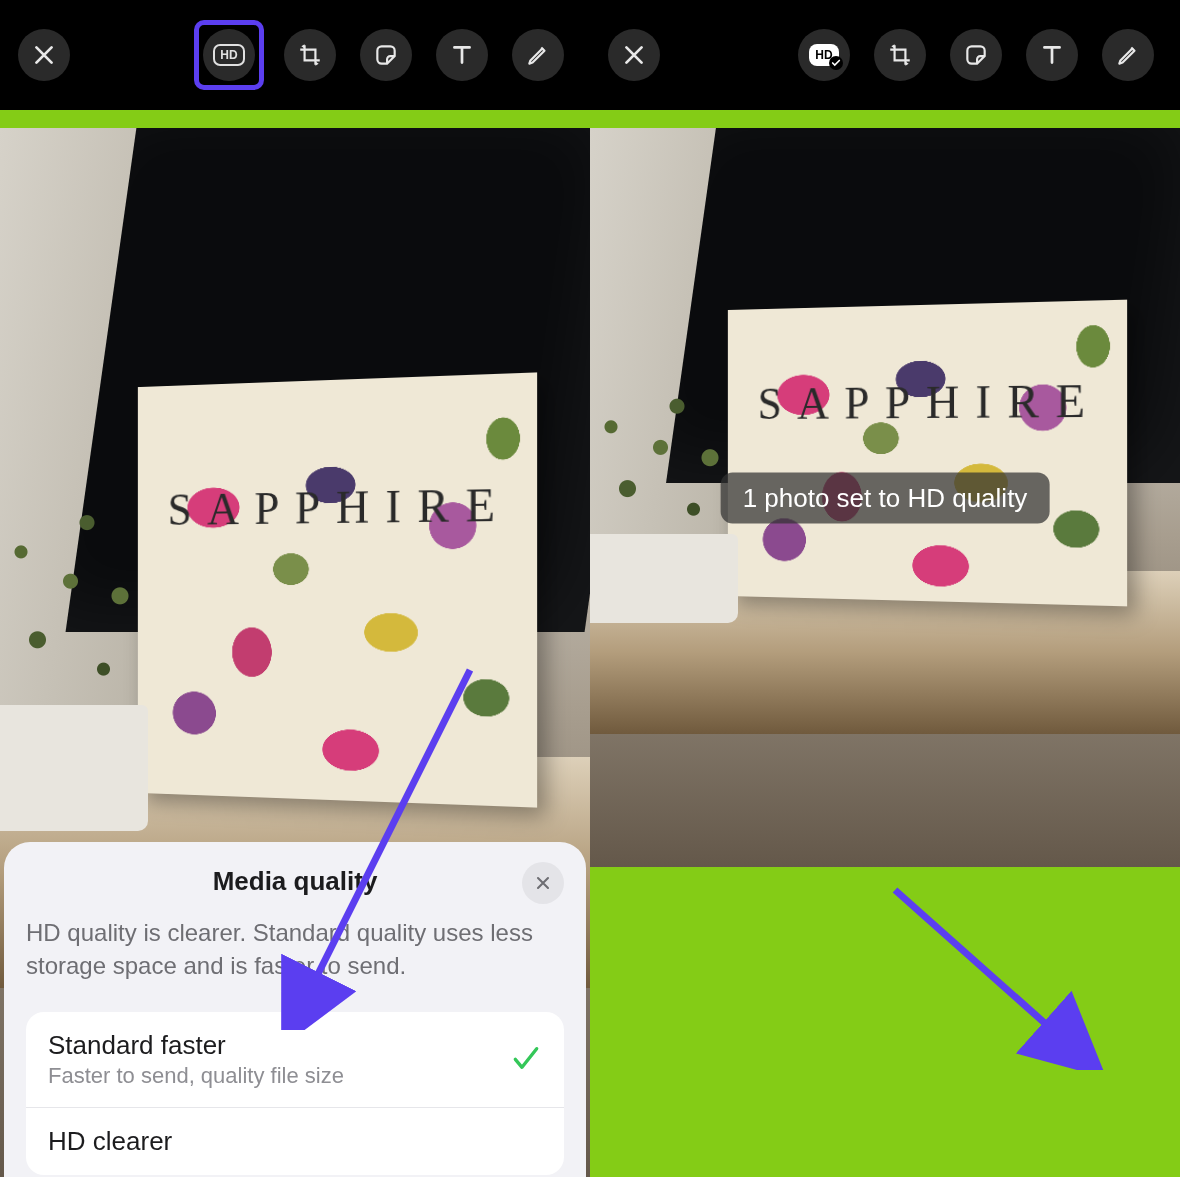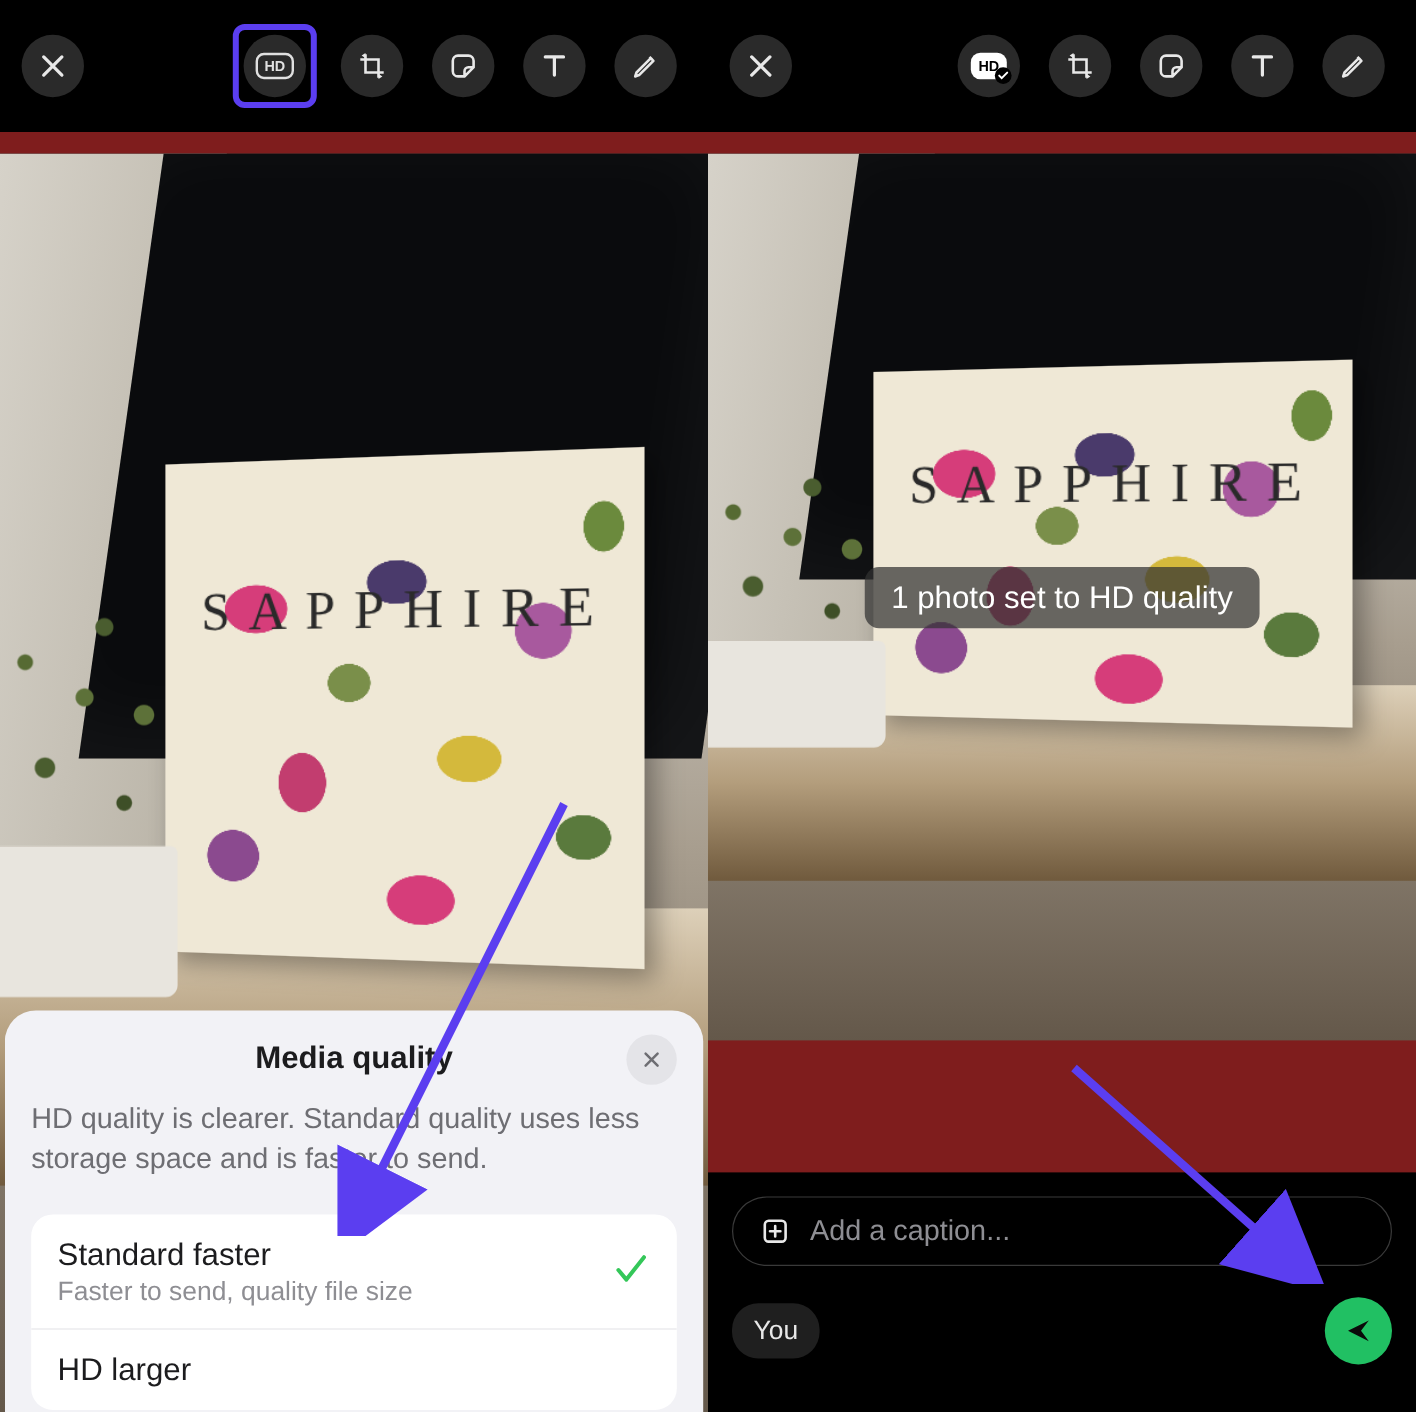--- a/index.html
+++ b/index.html
@@ -5,21 +5,21 @@
 * { margin: 0; padding: 0; box-sizing: border-box; }
 body {
   font-family: -apple-system, BlinkMacSystemFont, "Segoe UI", Helvetica, Arial, sans-serif;
   background: #000;
   width: 1180px;
   height: 1177px;
   overflow: hidden;
   position: relative;
 }
 .container { display: flex; width: 100%; height: 100%; }
-.panel { width: 50%; height: 100%; position: relative; background: #7f1d1d; }
+.panel { width: 50%; height: 100%; position: relative; background: #84cc16; }
 
 
 .toolbar {
   position: absolute; top: 0; left: 0; right: 0;
   height: 110px; display: flex; align-items: center;
   padding: 0 14px; z-index: 10; background: #000;
 }
 .toolbar-spacer { flex: 1; }
 .tool-btn {
   width: 52px; height: 52px; border-radius: 50%;
@@ -266,21 +266,21 @@
             <div class="sheet-item-sub">Faster to send, quality file size</div>
           </div>
           <div class="sheet-check">
             <svg viewBox="0 0 24 24">
                 <path d="M4 13l5 6L20 5" stroke="#34c759" stroke-width="2.5" fill="none" stroke-linecap="round" stroke-linejoin="round"></path>
               </svg>
           </div>
         </div>
         <div class="sheet-item">
           <div class="sheet-item-text">
-            <div class="sheet-item-title">HD larger</div>
+            <div class="sheet-item-title">HD clearer</div>
           </div>
         </div>
       </div>
     </div>
   </div>
 
   <div class="panel right">
     <div class="toolbar">
       <div class="tool-btn close">
         <svg viewBox="0 0 24 24">
@@ -338,31 +338,14 @@
 
     <svg class="arrow" style="left:295px; top:880px; width:220px; height:190px;" viewBox="0 0 220 190">
       <defs>
           <marker id="ah2" markerWidth="12" markerHeight="12" refX="6" refY="6" orient="auto">
             <path d="M0 0L12 6L0 12z" fill="#5b3ef0"></path>
           </marker>
         </defs>
       <line x1="10" y1="10" x2="190" y2="170" stroke="#5b3ef0" stroke-width="7" marker-end="url(#ah2)"></line>
     </svg>
 
-    <div class="bottom-bar">
-      <div class="caption-input">
-        <svg viewBox="0 0 24 24">
-            <rect x="4" y="4" width="16" height="16" rx="3" stroke="#e8e8e8" stroke-width="2" fill="none"></rect>
-            <path d="M12 8v8M8 12h8" stroke="#e8e8e8" stroke-width="2" stroke-linecap="round"></path>
-          </svg>
-        <span class="caption-text">Add a caption...</span>
-      </div>
-      <div class="bottom-row">
-        <div class="you-chip">You</div>
-        <div class="send-btn">
-          <svg viewBox="0 0 24 24">
-              <path d="M4 12l16-8-6 8 6 8z" fill="#0a0a0a"></path>
-            </svg>
-        </div>
-      </div>
-    </div>
   </div>
 </div>
 
 </body></html>

